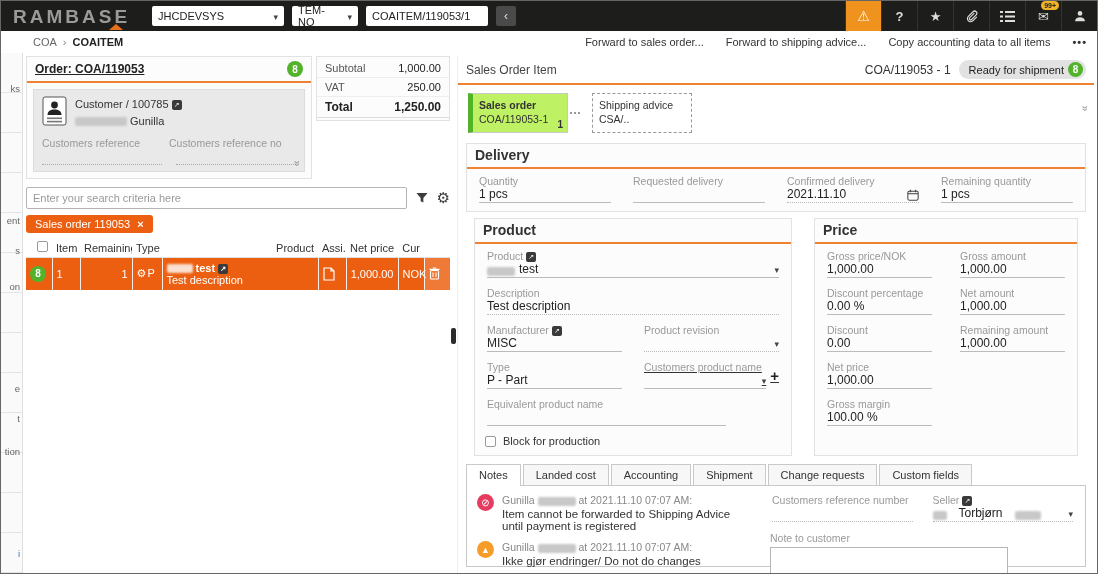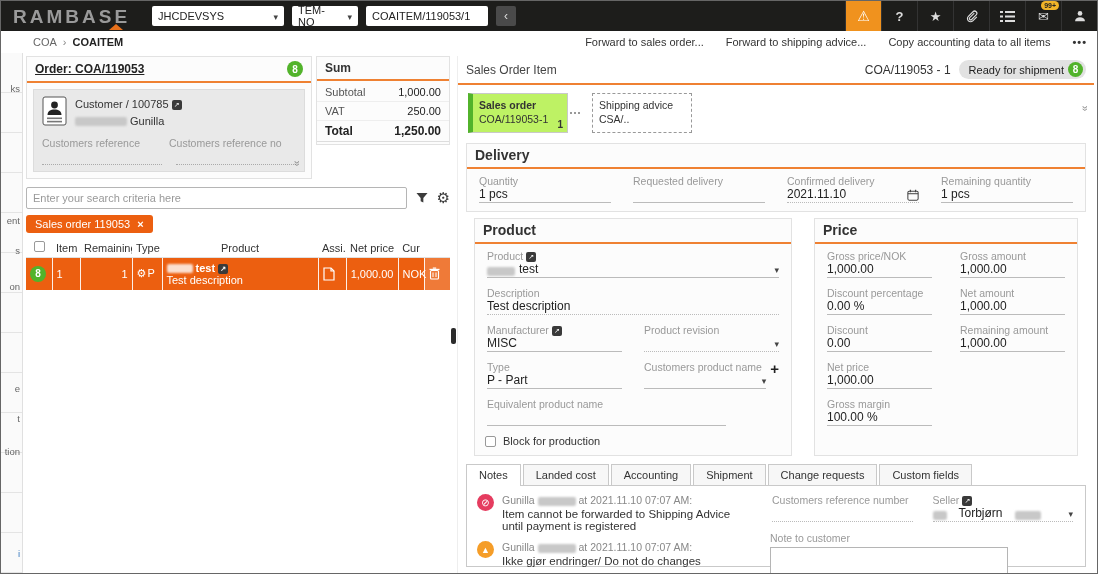--- a/index.html
+++ b/index.html
@@ -68,21 +68,21 @@
   .search-row{display:flex;align-items:center;gap:8px;margin-top:8px;}
   .search-input{flex:1;height:22px;border:1px solid #b5b5b5;border-radius:2px;font-size:11px;padding:0 6px;font-family:"Liberation Sans",sans-serif;}
   .search-input::placeholder{color:#999;}
   .ic-funnel,.ic-gear{cursor:pointer;display:flex;align-items:center;}
   .ic-gear{font-size:15px;color:#3c3c3c;}
   .tagrow{margin-top:5px;}
   .tag{display:inline-flex;align-items:center;background:#ec5f10;color:#fff;font-size:11px;padding:3px 9px;border-radius:3px;gap:7px;}
   .tag .x{font-weight:bold;cursor:pointer;}
   
   .items{width:100%;border-collapse:collapse;margin-top:5px;font-size:11px;table-layout:fixed;}
-  .items th{font-weight:normal;color:#333;text-align:center;padding:3px 4px;border-bottom:1px solid #e0e0e0;white-space:nowrap;overflow:hidden;}
+  .items th{font-weight:normal;color:#333;text-align:right;padding:3px 4px;border-bottom:1px solid #e0e0e0;white-space:nowrap;overflow:hidden;}
   .items th.num{text-align:right;}
   .items td{padding:2px 4px;vertical-align:middle;}
   .hdr-cb,.cb{display:inline-block;width:11px;height:11px;border:1px solid #999;border-radius:2px;background:#fff;}
   tr.rowsel td{background:#ec5f10;color:#fff;border-right:1px solid rgba(255,255,255,.9);height:32px;}
   tr.rowsel td:last-child{border-right:none;background:#ef7a38;}
   tr.rowsel td.num{text-align:right;}
   .prod-l1{font-weight:bold;white-space:nowrap;}
   .prod-l2{font-size:11px;}
   .typeico::before{content:"⚙";font-size:11px;margin-right:1px;}
   
@@ -259,23 +259,20 @@
               </div>
               <div class="cust-dots">
                 <div></div>
                 <div></div>
               </div>
               <span class="chev-dbl">«</span>
             </div>
           </div>
 
           <div class="panel sum-panel">
-            <div class="panel-head">
-                <span>Sum</span>
-              </div>
             <div class="sum-rows">
               <div class="sum-row">
                 <span>Subtotal</span>
                 <span class="v">1,000.00</span>
               </div>
               <div class="sum-row">
                 <span>VAT</span>
                 <span class="v">250.00</span>
               </div>
               <div class="sum-row total">
@@ -463,21 +460,21 @@
                     </div>
                 </div>
               </div>
               <div class="half f-m">
                 <div class="field">
                   <div class="flabel">Type</div>
                   <div class="fvalue">
                       <span>P - Part</span>
                     </div>
                 </div>
-                <div class="field" style="display:flex;align-items:flex-start;gap:0;">
+                <div class="field" style="display:flex;align-items:center;gap:0;text-decoration:underline;">
                   <div style="flex:1;min-width:0;">
                     <div class="flabel">Customers product name</div>
                     <div class="fvalue">
                         <span class="spring"></span>
                         <span class="ddarrow"></span>
                       </div>
                   </div>
                   <span class="plus-btn">+</span>
                 </div>
               </div>

